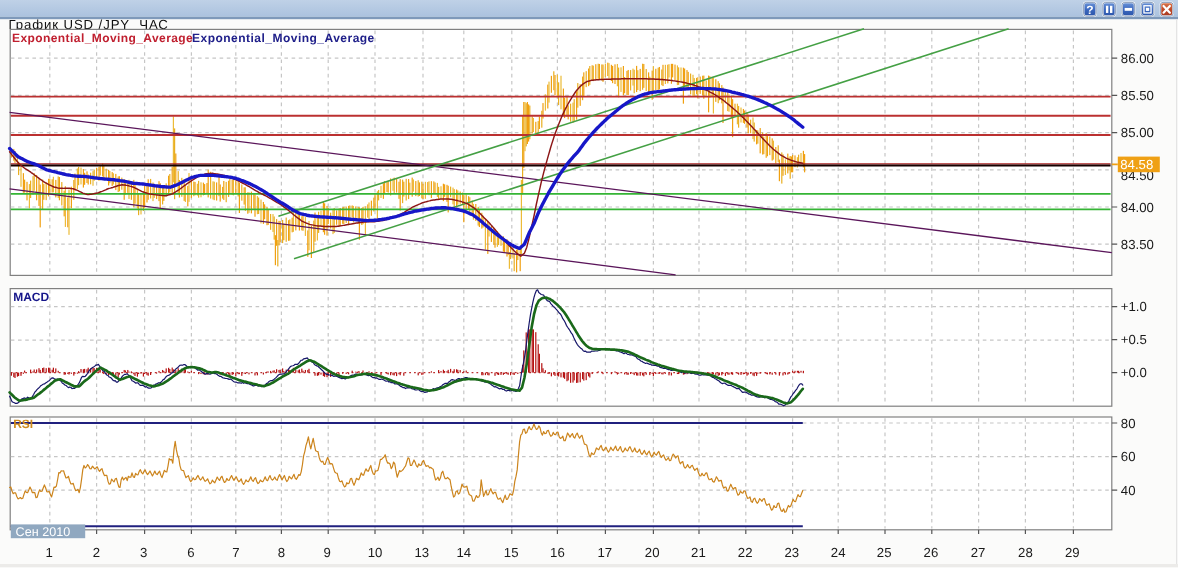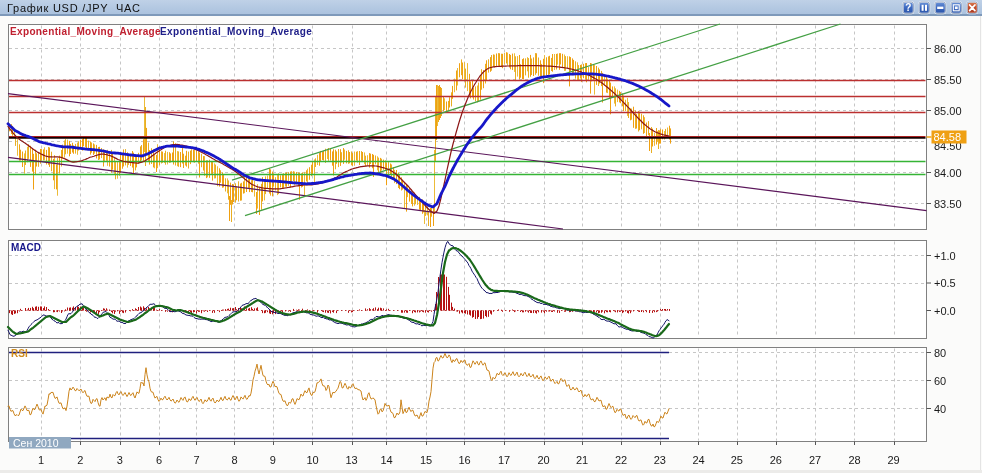--- a/index.html
+++ b/index.html
@@ -1,16 +1,16 @@
 <!DOCTYPE html>
 <html><head><meta charset="utf-8"><style>
 *{margin:0;padding:0;box-sizing:border-box}
 body{width:982px;height:473px;background:#fbfbfa;overflow:hidden;font-family:"Liberation Sans",sans-serif;position:relative}
 #tb{position:absolute;left:0;top:0;width:982px;height:16px;background:linear-gradient(#bfd1e7,#abc2de);border-bottom:2px solid #7e99ba}
-#tt{position:absolute;left:7px;top:2px;font-size:11px;letter-spacing:0.75px;color:#101010}
+#tt{position:absolute;left:7px;top:15px;font-size:11px;letter-spacing:0.75px;color:#101010}
 </style></head>
 <body>
 <div id="tb"></div>
 <div id="tt">График USD /JPY&nbsp; ЧАС</div>
 <svg width="982" height="473" style="position:absolute;left:0;top:0">
 <defs>
 <linearGradient id="gb" x1="0" y1="0" x2="0" y2="1">
         <stop offset="0" stop-color="#6e96d8"></stop>
         <stop offset="0.5" stop-color="#3b68c0"></stop>
         <stop offset="1" stop-color="#2c55a8"></stop>

